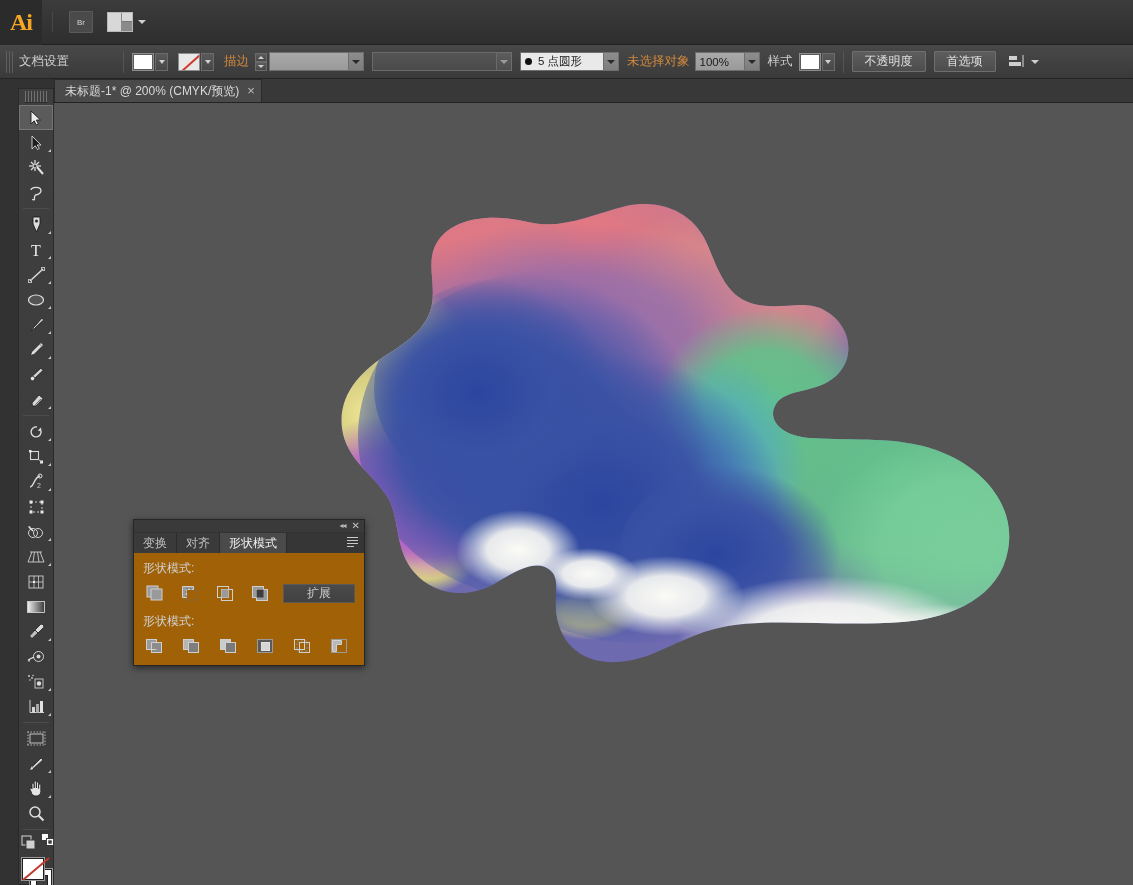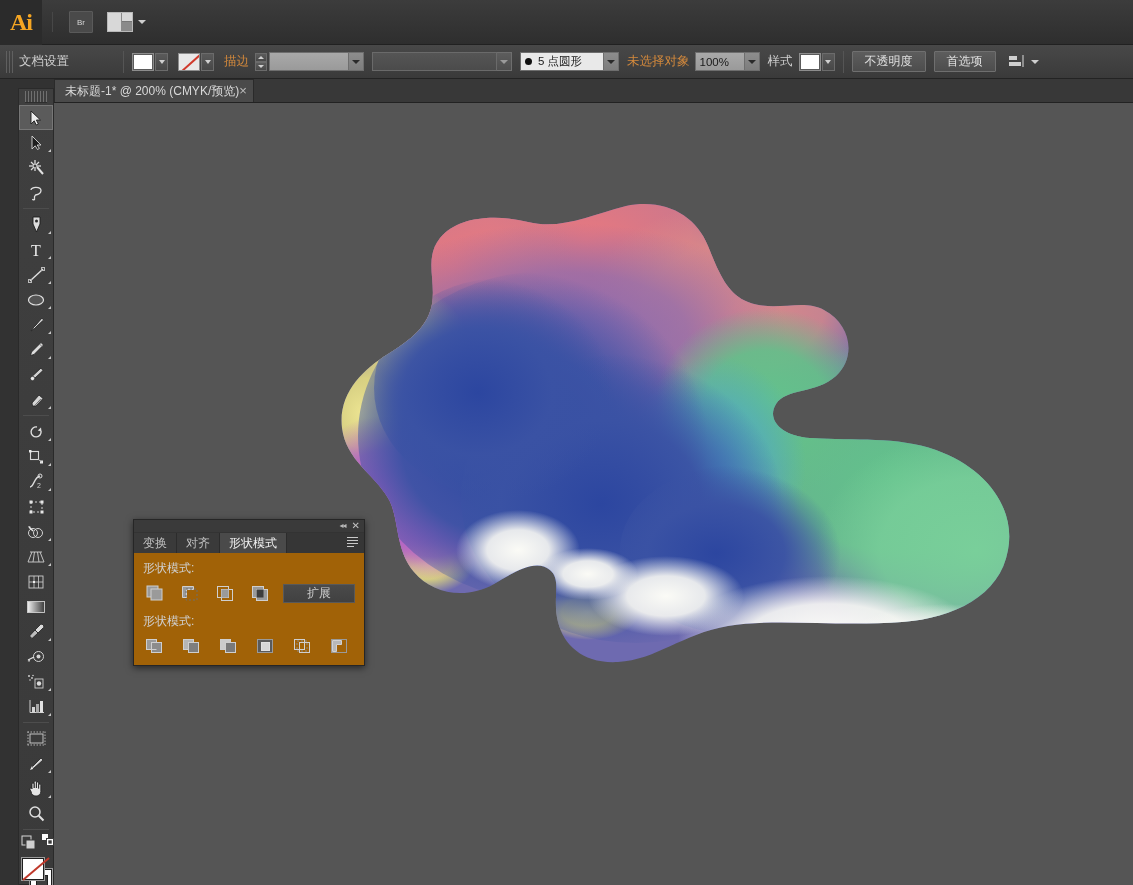--- a/index.html
+++ b/index.html
@@ -100,21 +100,21 @@
   }
 
   
   .tabbar{
     position:absolute; left:54px; top:79px; width:1079px; height:24px;
     background:#383838; border-bottom:1px solid #222;
     display:flex; align-items:flex-end;
   }
   .doctab{
     height:23px; background:#4a4a4a; border:1px solid #2a2a2a; border-bottom:none;
-    display:flex; align-items:center; padding:0 6px 0 10px; gap:0;
+    display:flex; align-items:center; padding:0 6px 0 10px; gap:8px;
     color:#d8d8d8; font-size:12px; white-space:nowrap;
   }
   .tab-close{ color:#bdbdbd; font-size:13px; line-height:12px; }
 
   
   .toolbar{
     position:absolute; left:18px; top:88px; width:36px; height:797px;
     background:linear-gradient(to bottom,#3f3f3f,#3a3a3a);
     border:1px solid #2a2a2a;
   }

